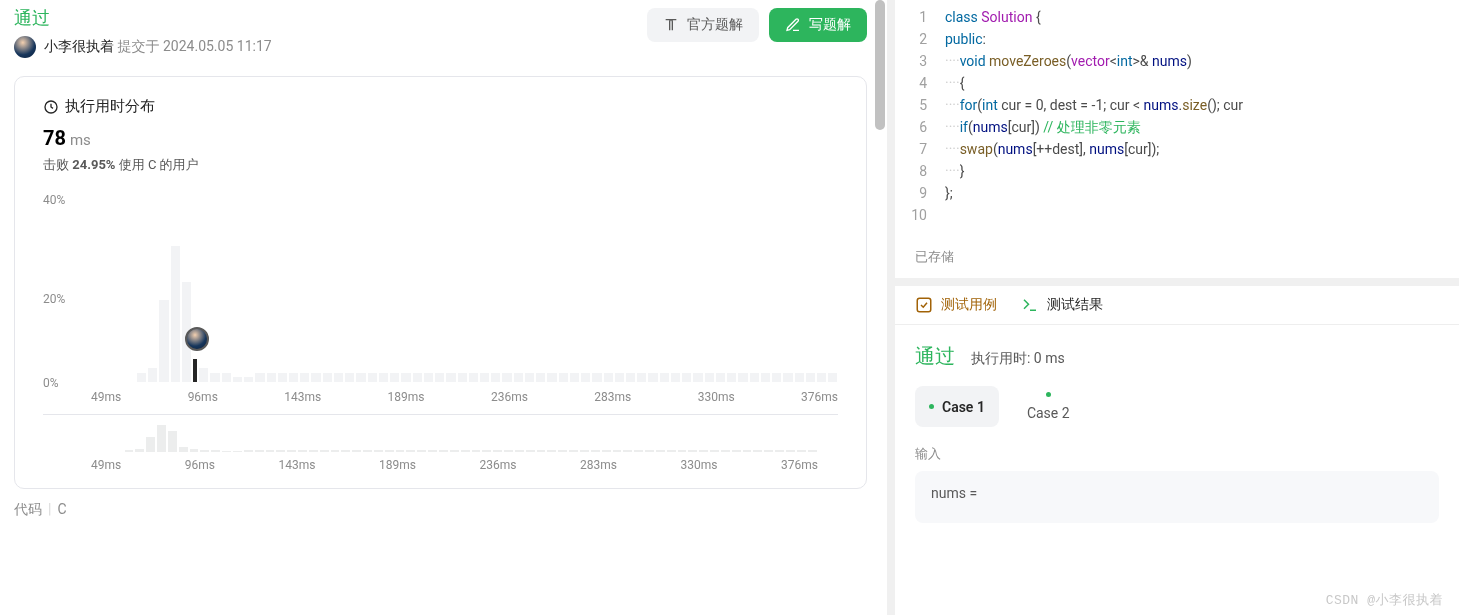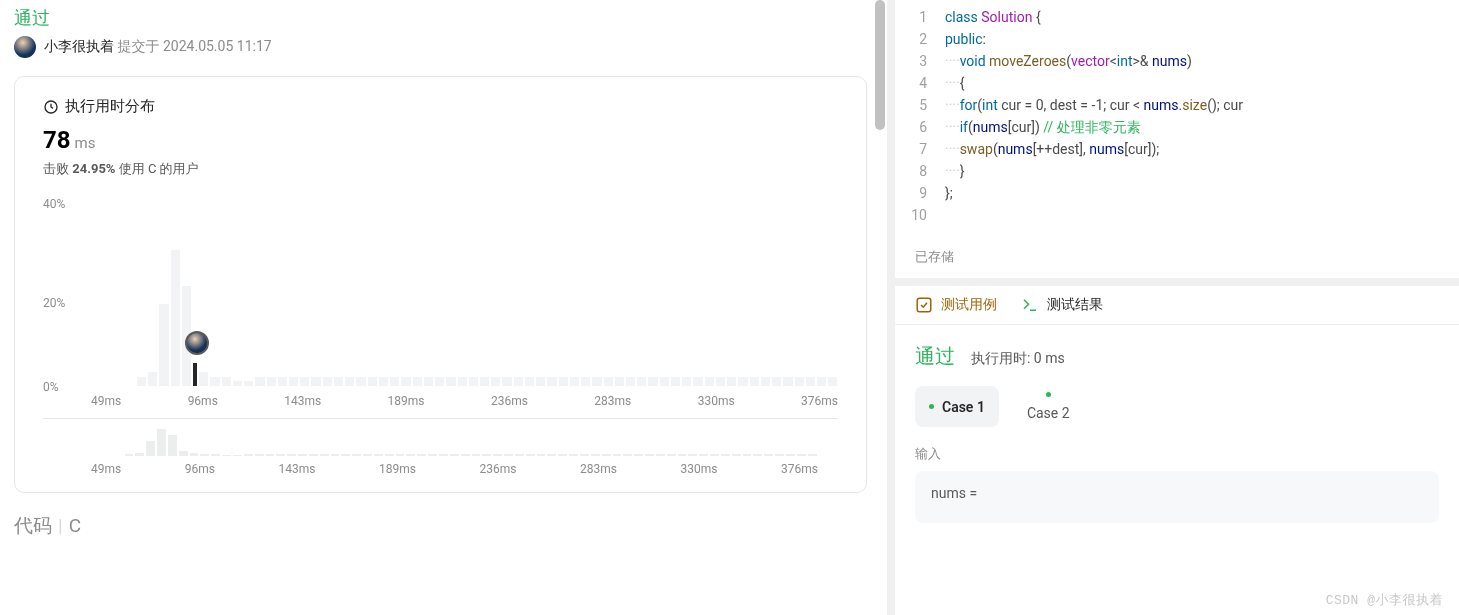--- a/index.html
+++ b/index.html
@@ -23,21 +23,21 @@
 .btn-green { background:#2db55d; color:#fff; font-weight:500;}
 .icon-sm { width:16px; height:16px; fill:none; stroke:currentColor; stroke-width:2; }
 
 
 .card { border:1px solid #e5e6eb; border-radius:10px; padding:20px 28px 14px 28px; margin-top:18px;}
 .card-cols { display:flex; gap:33px;}
 .col { flex:1; }
 .col-title { display:flex; align-items:center; gap:6px; font-size:15px; margin-bottom:10px;}
 .col-title.act { color:#262626;}
 .col-title.inact { color:#b0b0b0;}
-.big-num { font-size:24px; font-weight:700;}
+.big-num { font-size:20px; font-weight:700;}
 .big-num.inact { color:#b0b0b0; font-weight:500; font-size:20px;}
 .unit { font-size:15px; color:#8c8c8c; margin-left:4px;}
 .unit.inact { color:#c8c8c8;}
 .beat { font-size:13px; color:#595959; margin-top:6px;}
 .beat .pct { font-weight:700; }
 .beat.inact, .beat.inact .pct { color:#b0b0b0; font-weight:400;}
 
 
 .chart { position:relative; height:210px; margin-top:20px; }
 .ylabel { position:absolute; left:0; font-size:12px; color:#8c8c8c; transform:translateY(-50%);}
@@ -47,21 +47,21 @@
 .marker { position:absolute; width:24px; height:24px; border:2px solid #595959; border-radius:50%; background:radial-gradient(circle at 40% 30%, #f3d0b0, #17365c 60%, #0a1e3a 100%); transform:translate(-50%,-100%);}
 .xaxis { position:absolute; left:48px; right:0; bottom:0; display:flex; justify-content:space-between; font-size:12px; color:#8c8c8c;}
 
 
 .brush { height:60px; border:1px solid #e5e6eb; border-bottom:none; border-left:none; border-right:none; margin-top:10px; position:relative; padding:0 30px;}
 .brush-plot { position:absolute; left:48px; right:20px; top:6px; bottom:22px; display:flex; align-items:flex-end;}
 .brush .bar { background:#eceded; }
 .brush-x { position:absolute; left:48px; right:20px; bottom:2px; display:flex; justify-content:space-between; font-size:12px; color:#8c8c8c;}
 
 
-.code-foot { margin-top:20px; font-size:19px; color:#8c8c8c; }
+.code-foot { margin-top:12px; font-size:14px; color:#8c8c8c; }
 .code-foot .sep { color:#d9d9d9; margin:0 6px;}
 
 
 .editor { flex:0 0 auto; font-family: "Consolas","Courier New",monospace; font-size:14px; line-height:22px; padding:6px 0 10px 0; overflow:hidden;}
 .eline { display:flex; white-space:pre;}
 .lineno { width:50px; text-align:right; color:#a0a0a0; padding-right:18px; flex-shrink:0;}
 .codecell { flex:1; color:#4b4b4b; }
 .kw { color:#0369a1;}
 .typ { color:#a21caf;}
 .fn { color:#795e26;}
@@ -106,20 +106,34 @@
       <div>
         <div class="status-pass">通过</div>
         <div class="submit-row">
           <div class="avatar-sm"></div>
           <div class="submit-meta">
             <span>小李很执着</span>
             <span class="gray"> <span>提交于</span> <span>2024.05.05 11:17</span></span>
           </div>
         </div>
       </div>
+      <div class="hdr-btns">
+        <button class="btn btn-gray">
+          <svg class="icon-sm" viewBox="0 0 24 24">
+              <path d="M4 4h7a3 3 0 0 1 3 3v13M20 4h-7a3 3 0 0 0-3 3v13"></path>
+            </svg>
+          <span>官方题解</span>
+        </button>
+        <button class="btn btn-green">
+          <svg class="icon-sm" viewBox="0 0 24 24">
+              <path d="M12 20h9M16.5 3.5a2.1 2.1 0 1 1 3 3L7 19l-4 1 1-4 12.5-12.5z"></path>
+            </svg>
+          <span>写题解</span>
+        </button>
+      </div>
     </div>
 
     <div class="card">
       <div class="card-cols">
         <div class="col">
           <div class="col-title act">
             <svg class="icon-sm" viewBox="0 0 24 24">
                 <circle cx="12" cy="12" r="9"></circle>
                 <path d="M12 7v5l3 2"></path>
               </svg>

